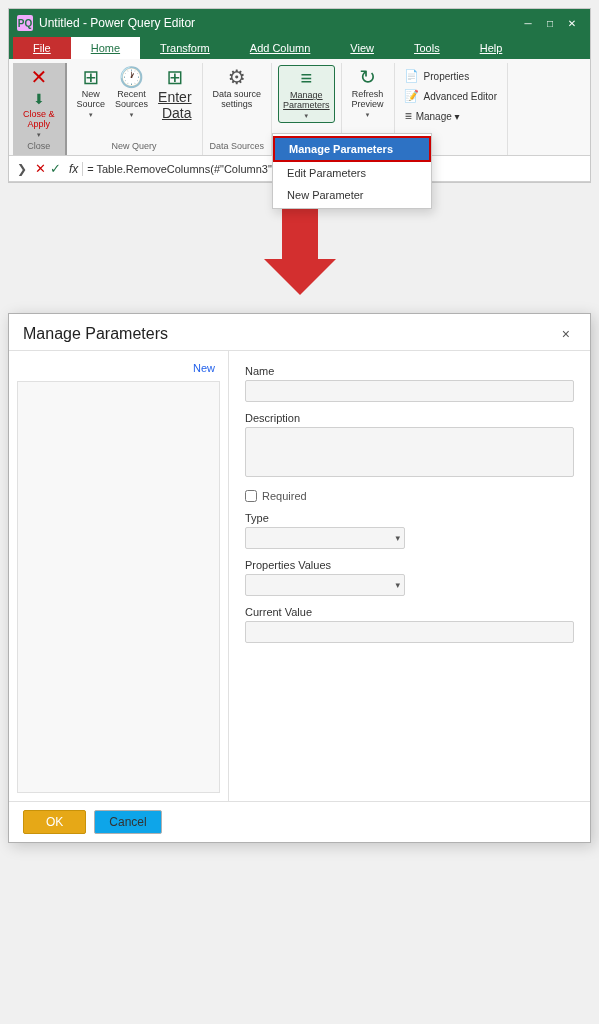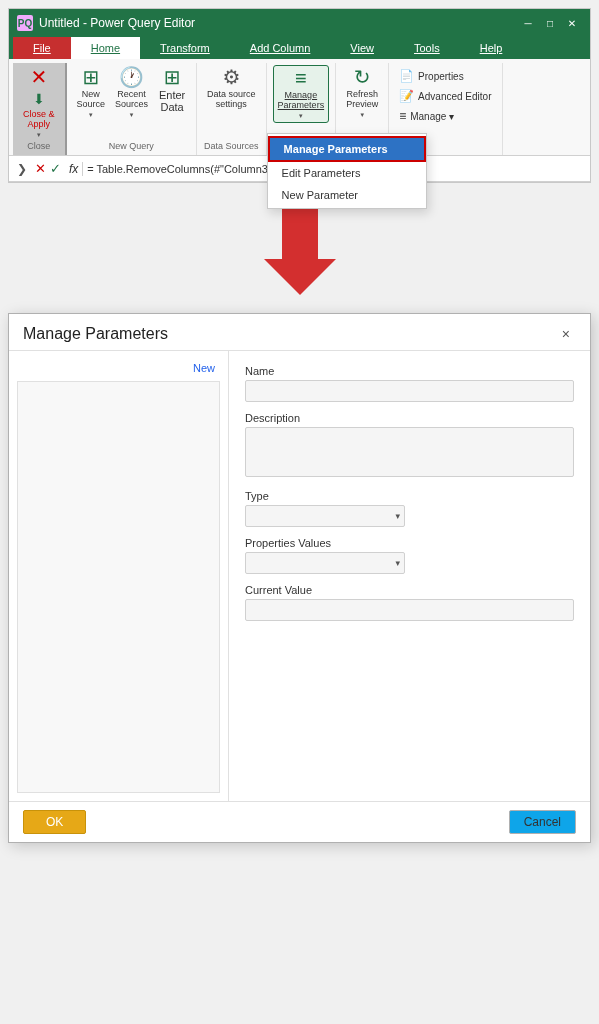--- a/index.html
+++ b/index.html
@@ -330,21 +330,21 @@
       transform: translateY(-50%);
       font-size: 9px;
       color: #555;
       pointer-events: none;
     }
 
     
     .dialog-footer {
       border-top: 1px solid #e0e0e0;
       display: flex;
-      justify-content: space-between;
+      justify-content: flex-start;
       padding: 8px 14px;
       gap: 8px;
     }
     .btn-ok {
       background: #e6a817;
       border: 1px solid #c8920a;
       color: #fff;
       padding: 4px 22px;
       font-size: 12px;
       cursor: pointer;
@@ -425,21 +425,21 @@
           <span style="font-size:9px; white-space:pre-line; text-align:center;">New<br>Source</span>
           <span class="drop-arrow">▾</span>
         </div>
         <div class="ribbon-btn">
           <div class="icon" style="font-size:20px;color:#217346;">🕐</div>
           <span style="font-size:9px; white-space:pre-line; text-align:center;">Recent<br>Sources</span>
           <span class="drop-arrow">▾</span>
         </div>
         <div class="ribbon-btn">
           <div class="icon" style="font-size:20px;color:#217346;">⊞</div>
-          <span style="font-size:11px; white-space:pre-line; text-align:center;">Enter<br>Data</span>
+          <span style="font-size:14px; white-space:pre-line; text-align:right;text-decoration:underline;">Enter<br>Data</span>
         </div>
       </div>
       <div class="ribbon-group-label">New Query</div>
     </div>
 
     <div class="ribbon-group">
       <div class="ribbon-group-content">
         <div class="ribbon-btn">
           <div class="icon" style="font-size:20px;color:#555;">⚙</div>
           <span style="font-size:9px; white-space:pre-line; text-align:center;">Data source<br>settings</span>
@@ -541,20 +541,24 @@
         <div class="form-field">
           <label>Name</label>
           <input class="form-input" type="text" value="" style="">
         </div>
 
         <div class="form-field">
           <label>Description</label>
           <textarea class="form-textarea" style=""></textarea>
         </div>
 
+        <div class="checkbox-row">
+          <input type="checkbox" style="">
+          <label>Required</label>
+        </div>
 
         <div class="form-field">
           <label>Type</label>
           <div class="select-wrapper">
             <select class="form-select">
               <option value=""></option>
               <option value="Text">Text</option>
               <option value="Number">Number</option>
               <option value="Date">Date</option>
               <option value="DateTime">DateTime</option>

